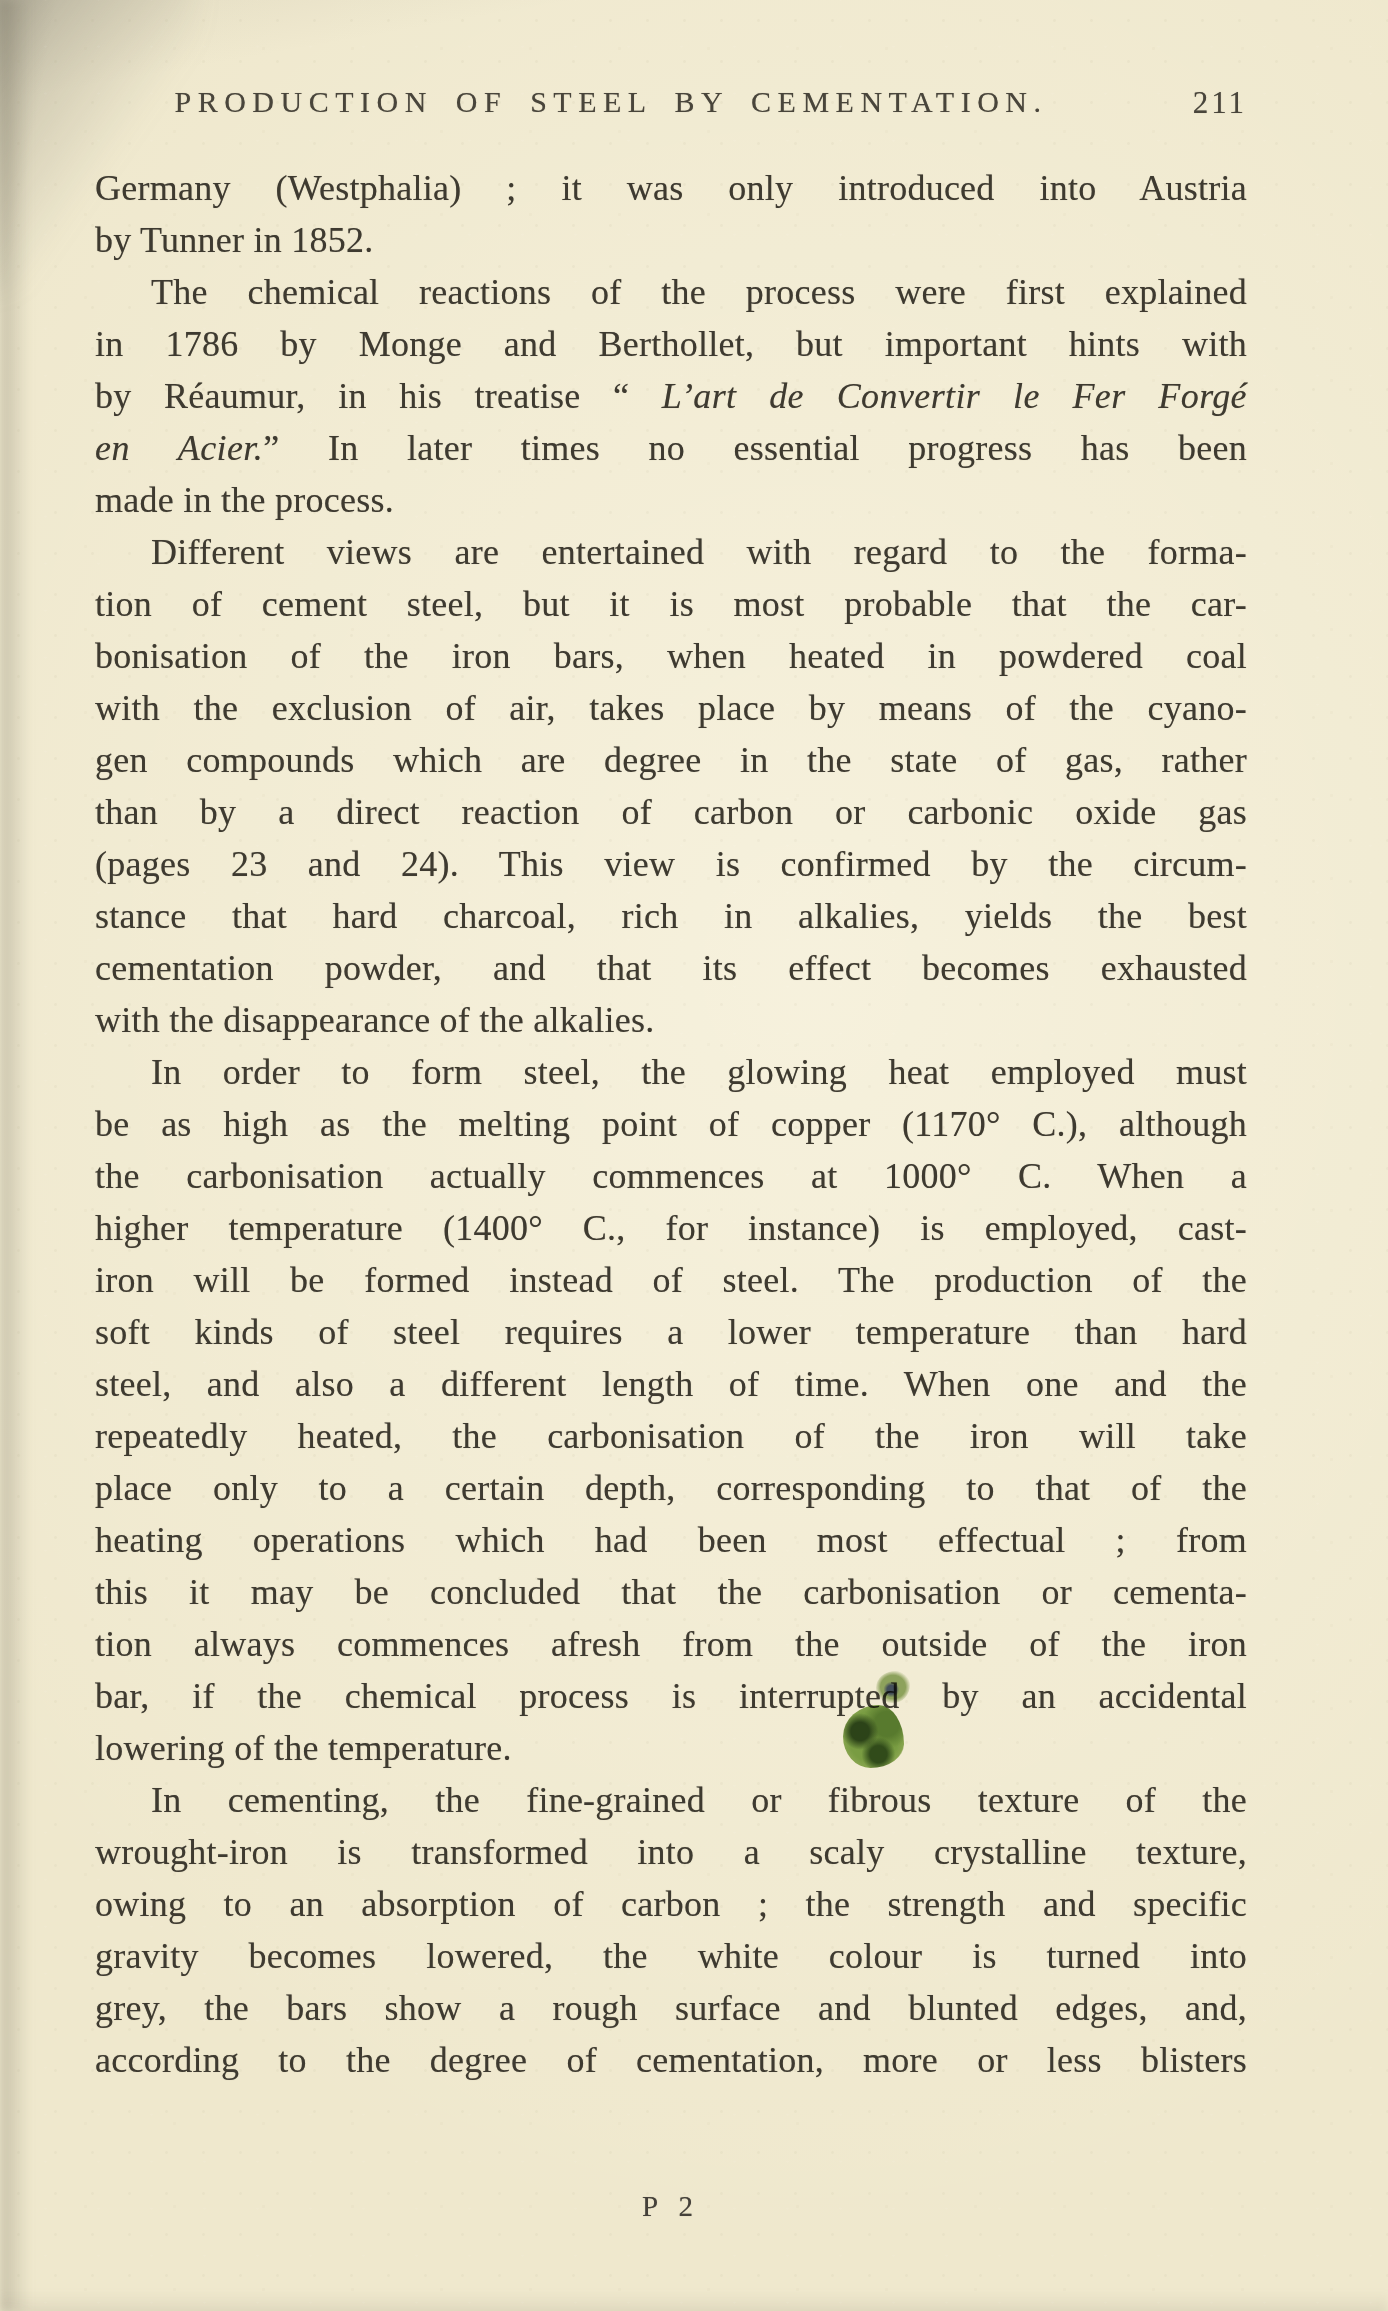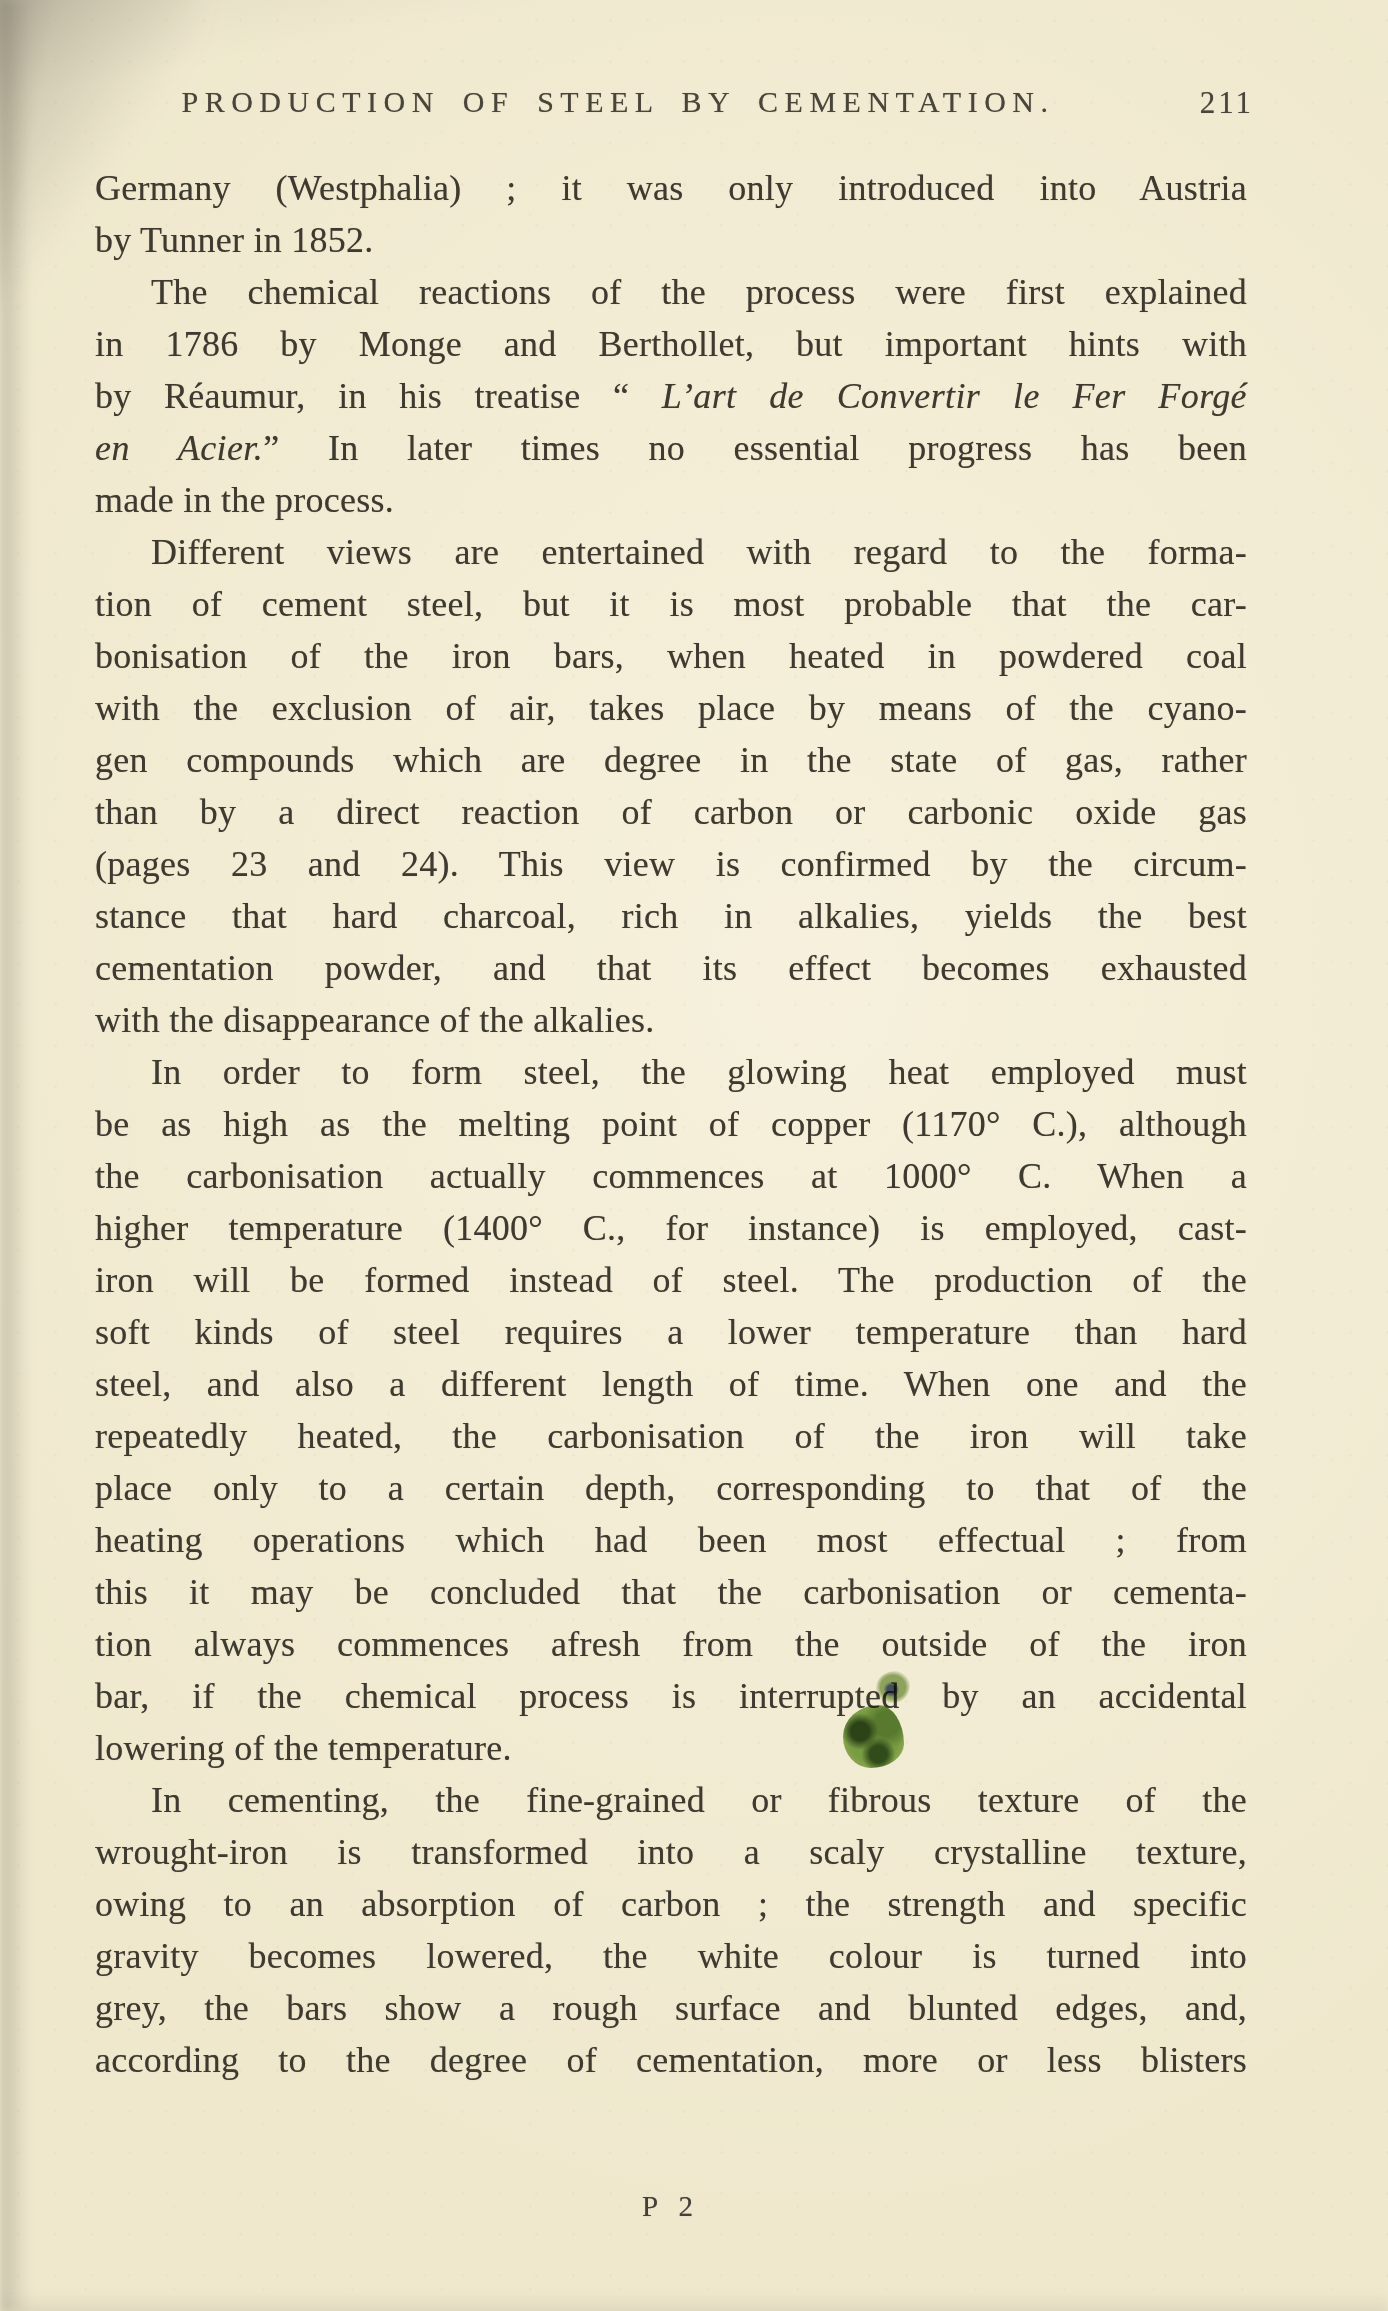--- a/index.html
+++ b/index.html
@@ -37,21 +37,21 @@
     filter:blur(5px);
     pointer-events:none;
   }
   .bottom-shadow{
     position:absolute;left:0;right:0;bottom:-8px;height:26px;
     background:linear-gradient(0deg, rgba(120,114,96,0.18), rgba(120,114,96,0));
     filter:blur(5px);
     pointer-events:none;
   }
 
-  .page-header{position:absolute;left:102px;top:84px;width:1152px;}
+  .page-header{position:absolute;left:95px;top:84px;width:1152px;}
   .running-title{
     text-align:center;padding-right:120px;
     font-size:30px;line-height:36px;
     letter-spacing:6.5px;word-spacing:9px;
     color:#49453b;
     text-shadow:0 0 0.7px rgba(73,69,59,0.55);
   }
   .page-number{
     position:absolute;right:0;top:1px;
     font-size:31px;letter-spacing:3px;color:#49453b;

